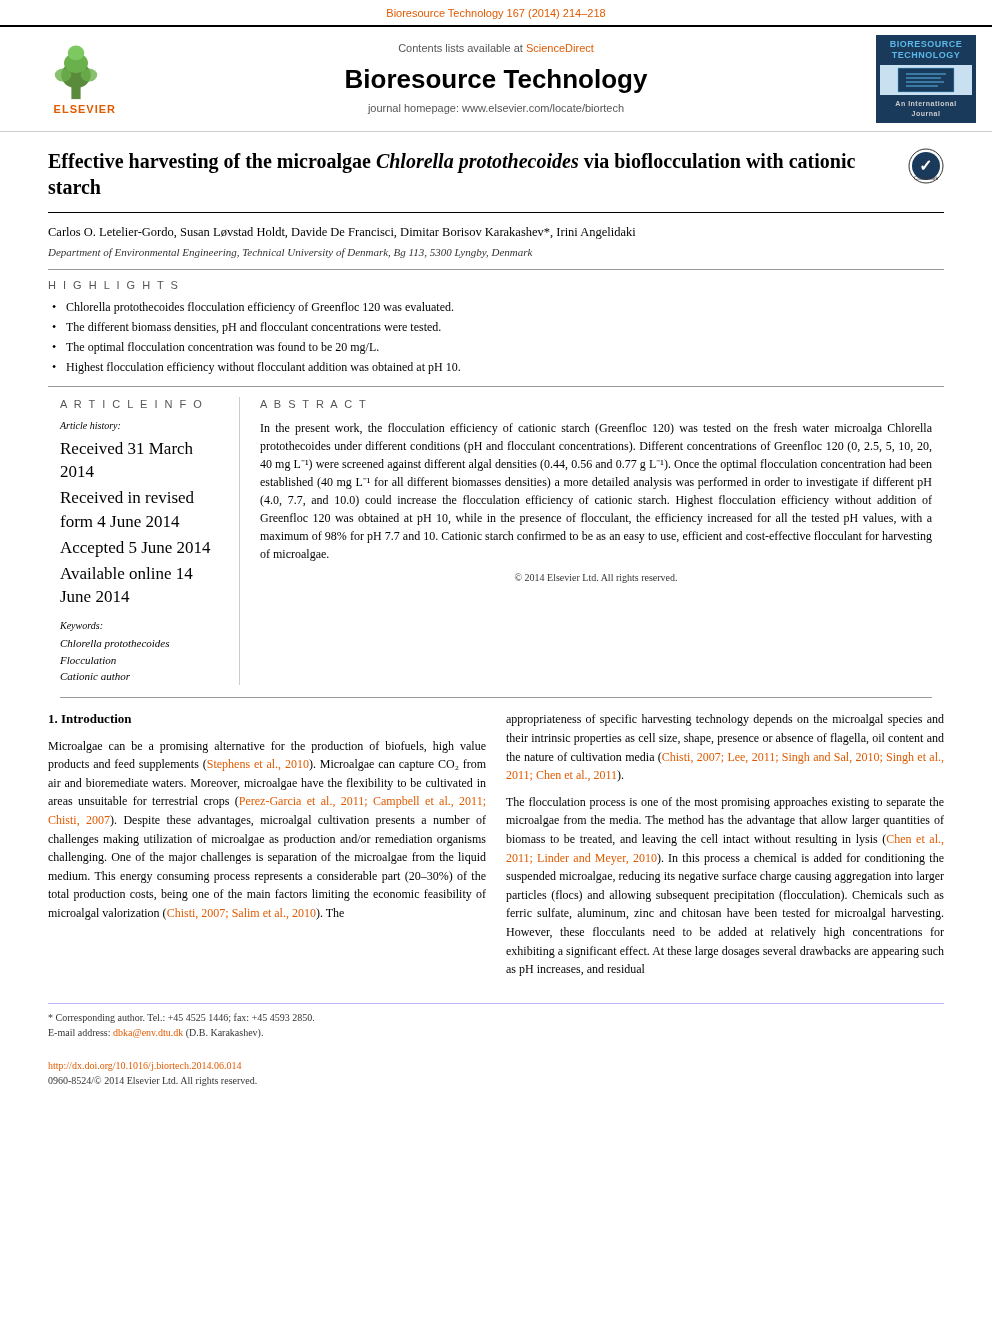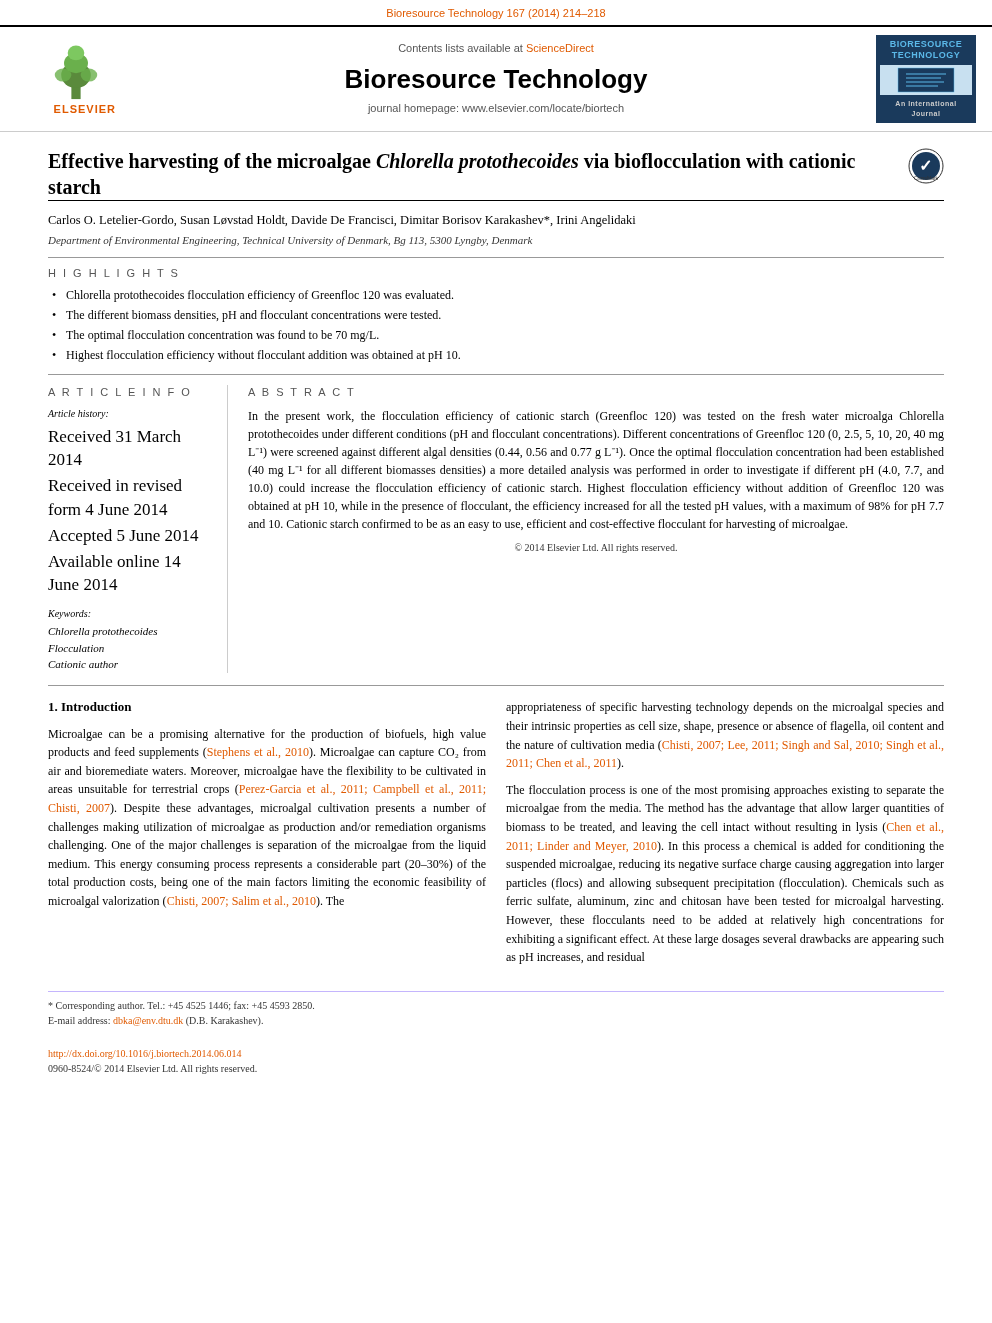--- a/index.html
+++ b/index.html
@@ -94,21 +94,21 @@
       font-size: 7px;
       color: #ccc;
     }
     .content {
       padding: 16px 48px;
     }
     .article-title-section {
       display: flex;
       align-items: flex-start;
       margin-bottom: 10px;
-      padding-bottom: 0;
+      padding-bottom: 12px;
       border-bottom: 1px solid #000;
     }
     .article-title-text {
       flex: 1;
     }
     .article-title {
       font-size: 20px;
       font-weight: bold;
       line-height: 1.3;
       color: #000;
@@ -161,21 +161,21 @@
       position: relative;
     }
     .highlights-list li::before {
       content: "•";
       position: absolute;
       left: 0;
     }
     .two-col {
       display: flex;
       gap: 20px;
-      margin: 10px 0;
+      margin: 10px 12px;
       border-bottom: 1px solid #999;
       padding-bottom: 12px;
     }
     .article-info {
       width: 180px;
       flex-shrink: 0;
       border-right: 1px solid #ccc;
       padding-right: 14px;
     }
     .info-heading {
@@ -341,21 +341,21 @@
     <span>Department of Environmental Engineering, Technical University of Denmark, Bg 113, 5300 Lyngby, Denmark</span>
   </div>
 
   <hr class="divider">
 
   <div class="highlights-section">
     <div class="section-heading">H I G H L I G H T S</div>
     <ul class="highlights-list">
       <li>Chlorella protothecoides flocculation efficiency of Greenfloc 120 was evaluated.</li>
       <li>The different biomass densities, pH and flocculant concentrations were tested.</li>
-      <li>The optimal flocculation concentration was found to be 70 mg/L.</li>
+      <li>The optimal flocculation concentration was found to be 20 mg/L.</li>
       <li>Highest flocculation efficiency without flocculant addition was obtained at pH 10.</li>
     </ul>
   </div>
 
   <div class="two-col">
 
     <div class="article-info">
       <div class="info-heading">A R T I C L E   I N F O</div>
       <div class="info-subheading">Article history:</div>
       <div class="info-row">Received 31 March 2014</div>

